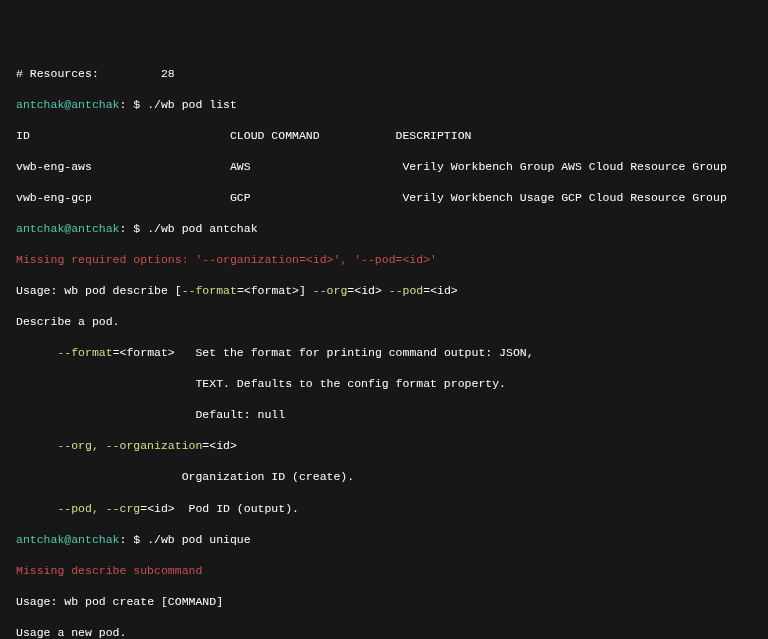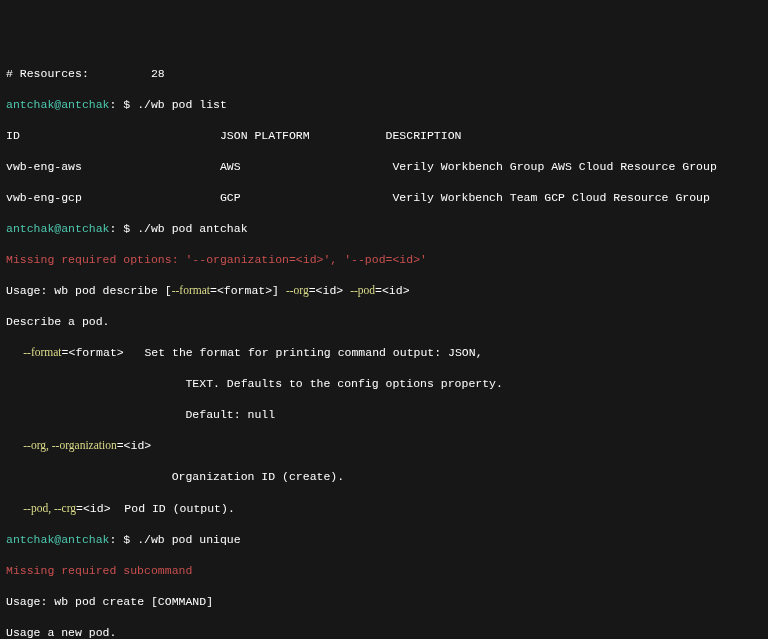--- a/index.html
+++ b/index.html
@@ -8,48 +8,48 @@
     color: #ffffff;
     font-family: "Menlo", "Consolas", "Courier New", monospace;
     font-size: 11.5px;
     line-height: 1.35;
     padding: 4px 6px;
     white-space: pre;
     width: 768px;
     height: 639px;
     overflow: hidden;
   }
-  .line { display: block; }
+  .line { display: block; margin-left: 10px; }
   .green { color: #4EC9B0; }
-  .yellow { color: #dcdc8b; font-family: Liberation Serif, serif; }
+  .yellow { color: #dcdc8b; }
   .bold { font-weight: normal; }
   .red { color: #c94f4f; }
 </style>
 </head>
 <body>
 
 
 
 <span class="line"><span># Resources:         28</span></span>
 <span class="line"><span class="green">antchak@antchak</span><span>: $ </span><span>./wb pod list</span></span>
-<span class="line">ID                             JSON PLATFORM           DESCRIPTION</span>
+<span class="line">ID                             CLOUD COMMAND           DESCRIPTION</span>
 <span class="line">vwb-eng-aws                    AWS                      Verily Workbench Group AWS Cloud Resource Group</span>
-<span class="line">vwb-eng-gcp                    GCP                      Verily Workbench Team GCP Cloud Resource Group</span>
+<span class="line">vwb-eng-gcp                    GCP                      Verily Workbench Usage GCP Cloud Resource Group</span>
 <span class="line"><span class="green">antchak@antchak</span><span>: $ </span><span>./wb pod antchak</span></span>
 <span class="line red">Missing required options: '--organization=&lt;id&gt;', '--pod=&lt;id&gt;'</span>
 <span class="line"><span>Usage: </span><span class="bold">wb pod describe</span><span> [</span><span class="yellow">--format</span><span>=&lt;format&gt;</span><span>] </span><span class="yellow">--org</span><span>=&lt;id&gt; </span><span class="yellow">--pod</span><span>=&lt;id&gt;</span></span>
 <span class="line">Describe a pod.</span>
 <span class="line"><span class="yellow">      --format</span><span>=&lt;format&gt;</span><span>   Set the format for printing command output: JSON,</span></span>
-<span class="line">                          TEXT. Defaults to the config options property.</span>
+<span class="line">                          TEXT. Defaults to the config format property.</span>
 <span class="line">                          Default: null</span>
 <span class="line"><span class="yellow">      --org, --organization</span><span>=&lt;id&gt;</span></span>
 <span class="line">                        Organization ID (create).</span>
 <span class="line"><span class="yellow">      --pod, --crg</span><span>=&lt;id&gt;</span><span>  Pod ID (output).</span></span>
 <span class="line"><span class="green">antchak@antchak</span><span>: $ </span><span>./wb pod unique</span></span>
-<span class="line red">Missing required subcommand</span>
+<span class="line red">Missing describe subcommand</span>
 <span class="line"><span>Usage: </span><span class="bold">wb pod create</span><span> [COMMAND]</span></span>
 <span class="line">Usage a new pod.</span>
 
 
 
 
 
 
 
 

